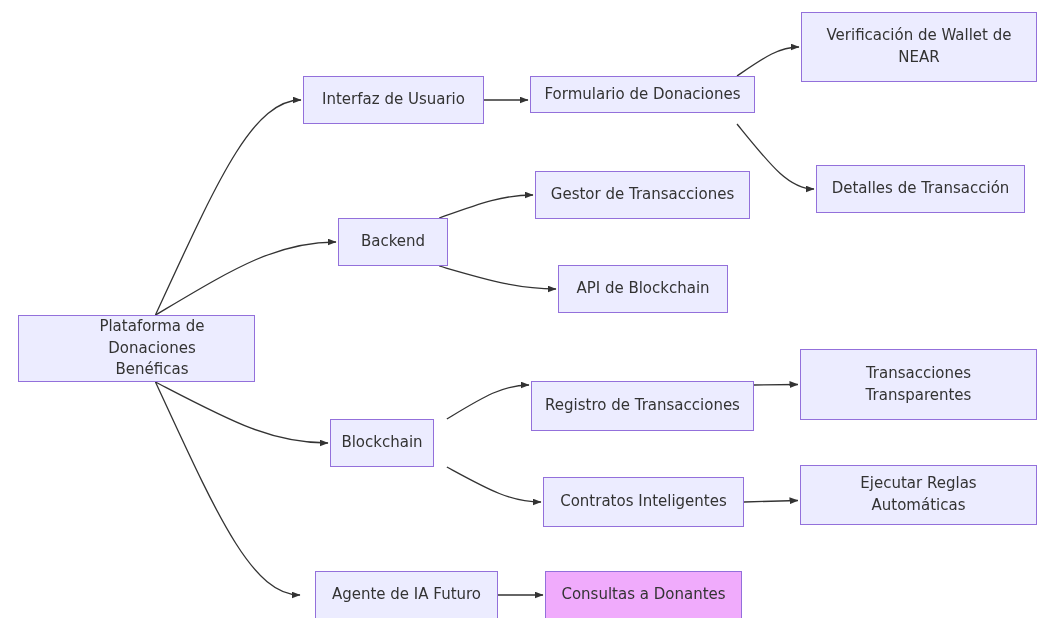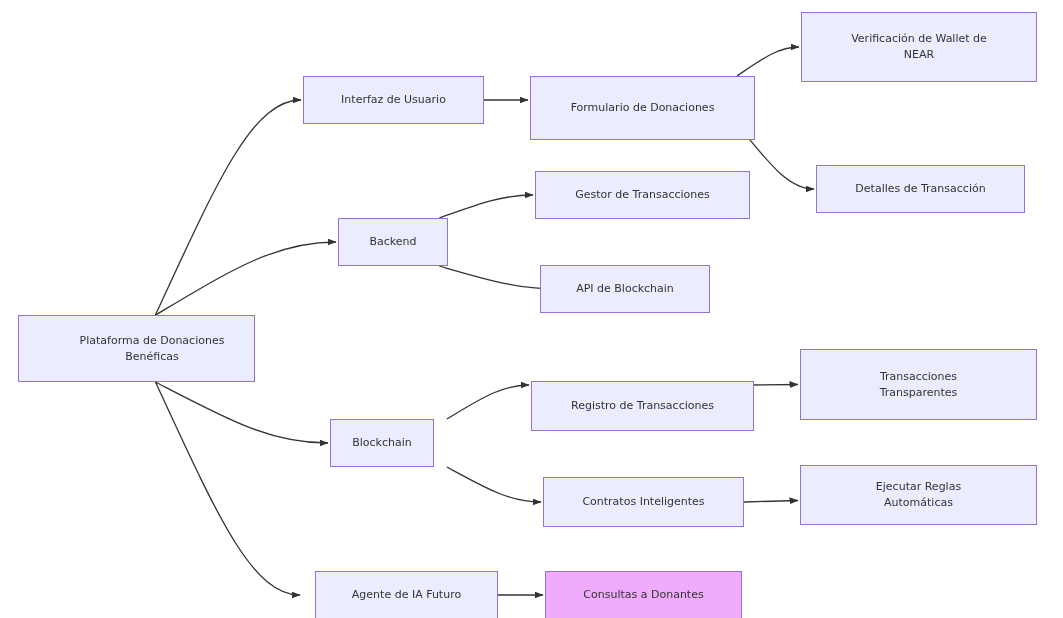--- a/index.html
+++ b/index.html
@@ -33,21 +33,21 @@
     position: absolute;
     box-sizing: border-box;
     background: #ececff;
     border: 1px solid #9370db;
     border-radius: 0px;
     display: flex;
     align-items: center;
     justify-content: center;
     text-align: center;
     color: #333333;
-    font-size: 11px;
+    font-size: 15px;
     line-height: 1.45;
     font-family: "DejaVu Sans", sans-serif;
     padding: 2px 8px;
     white-space: pre-line;
   }
   .node-label {
     display: block;
     white-space: pre-line;
   }
 </style>
@@ -77,27 +77,27 @@
         <path d="M 754 385 L 798 384.5" stroke="#333333" marker-end="url(#arrowhead)"></path>
         <path d="M 744 502 L 798 500.5" stroke="#333333" marker-end="url(#arrowhead)"></path>
         <path d="M 485 595 L 543 595" stroke="#333333" marker-end="url(#arrowhead)"></path>
       </g>
   </svg>
 
   <div id="node-layer">
       <div class="node" style="left: 18px; top: 315px; width: 237px; height: 67px; background: rgb(236, 236, 255); border-color: rgb(147, 112, 219); color: rgb(51, 51, 51); padding-left: 39px;"><span class="node-label">Plataforma de Donaciones
 Benéficas</span></div>
       <div class="node" style="left: 303px; top: 76px; width: 181px; height: 48px; background: rgb(236, 236, 255); border-color: rgb(147, 112, 219); color: rgb(51, 51, 51);"><span class="node-label">Interfaz de Usuario</span></div>
-      <div class="node" style="left: 530px; top: 76px; width: 225px; height: 64px; background: rgb(236, 236, 255); border-color: rgb(147, 112, 219); color: rgb(51, 51, 51);"><span class="node-label">Formulario de Donaciones</span></div>
+      <div class="node" style="left: 530px; top: 76px; width: 225px; height: 37px; background: rgb(236, 236, 255); border-color: rgb(147, 112, 219); color: rgb(51, 51, 51);"><span class="node-label">Formulario de Donaciones</span></div>
       <div class="node" style="left: 801px; top: 12px; width: 236px; height: 70px; background: rgb(236, 236, 255); border-color: rgb(147, 112, 219); color: rgb(51, 51, 51);"><span class="node-label">Verificación de Wallet de
 NEAR</span></div>
       <div class="node" style="left: 816px; top: 165px; width: 209px; height: 48px; background: rgb(236, 236, 255); border-color: rgb(147, 112, 219); color: rgb(51, 51, 51);"><span class="node-label">Detalles de Transacción</span></div>
       <div class="node" style="left: 338px; top: 218px; width: 110px; height: 48px; background: rgb(236, 236, 255); border-color: rgb(147, 112, 219); color: rgb(51, 51, 51);"><span class="node-label">Backend</span></div>
       <div class="node" style="left: 535px; top: 171px; width: 215px; height: 48px; background: rgb(236, 236, 255); border-color: rgb(147, 112, 219); color: rgb(51, 51, 51);"><span class="node-label">Gestor de Transacciones</span></div>
-      <div class="node" style="left: 540px; top: 265px; width: 170px; height: 48px; background: rgb(236, 236, 255); border-color: rgb(147, 112, 219); color: rgb(51, 51, 51);"><span class="node-label">API de Blockchain</span></div>
+      <div class="node" style="left: 558px; top: 265px; width: 170px; height: 48px; background: rgb(236, 236, 255); border-color: rgb(147, 112, 219); color: rgb(51, 51, 51);"><span class="node-label">API de Blockchain</span></div>
       <div class="node" style="left: 330px; top: 419px; width: 104px; height: 48px; background: rgb(236, 236, 255); border-color: rgb(147, 112, 219); color: rgb(51, 51, 51);"><span class="node-label">Blockchain</span></div>
       <div class="node" style="left: 531px; top: 360px; width: 223px; height: 50px; background: rgb(236, 236, 255); border-color: rgb(147, 112, 219); color: rgb(51, 51, 51); margin-top: 21px;"><span class="node-label">Registro de Transacciones</span></div>
       <div class="node" style="left: 800px; top: 349px; width: 237px; height: 71px; background: rgb(236, 236, 255); border-color: rgb(147, 112, 219); color: rgb(51, 51, 51);"><span class="node-label">Transacciones
 Transparentes</span></div>
       <div class="node" style="left: 543px; top: 477px; width: 201px; height: 50px; background: rgb(236, 236, 255); border-color: rgb(147, 112, 219); color: rgb(51, 51, 51);"><span class="node-label">Contratos Inteligentes</span></div>
       <div class="node" style="left: 800px; top: 465px; width: 237px; height: 60px; background: rgb(236, 236, 255); border-color: rgb(147, 112, 219); color: rgb(51, 51, 51);"><span class="node-label">Ejecutar Reglas
 Automáticas</span></div>
       <div class="node" style="left: 302px; top: 571px; width: 183px; height: 48px; background: rgb(236, 236, 255); border-color: rgb(147, 112, 219); color: rgb(51, 51, 51); margin-left: 13px;"><span class="node-label">Agente de IA Futuro</span></div>
       <div class="node" style="left: 545px; top: 571px; width: 197px; height: 48px; background: #f0abfc; border-color: rgb(147, 112, 219); color: rgb(51, 51, 51);"><span class="node-label">Consultas a Donantes</span></div>
     </div>

